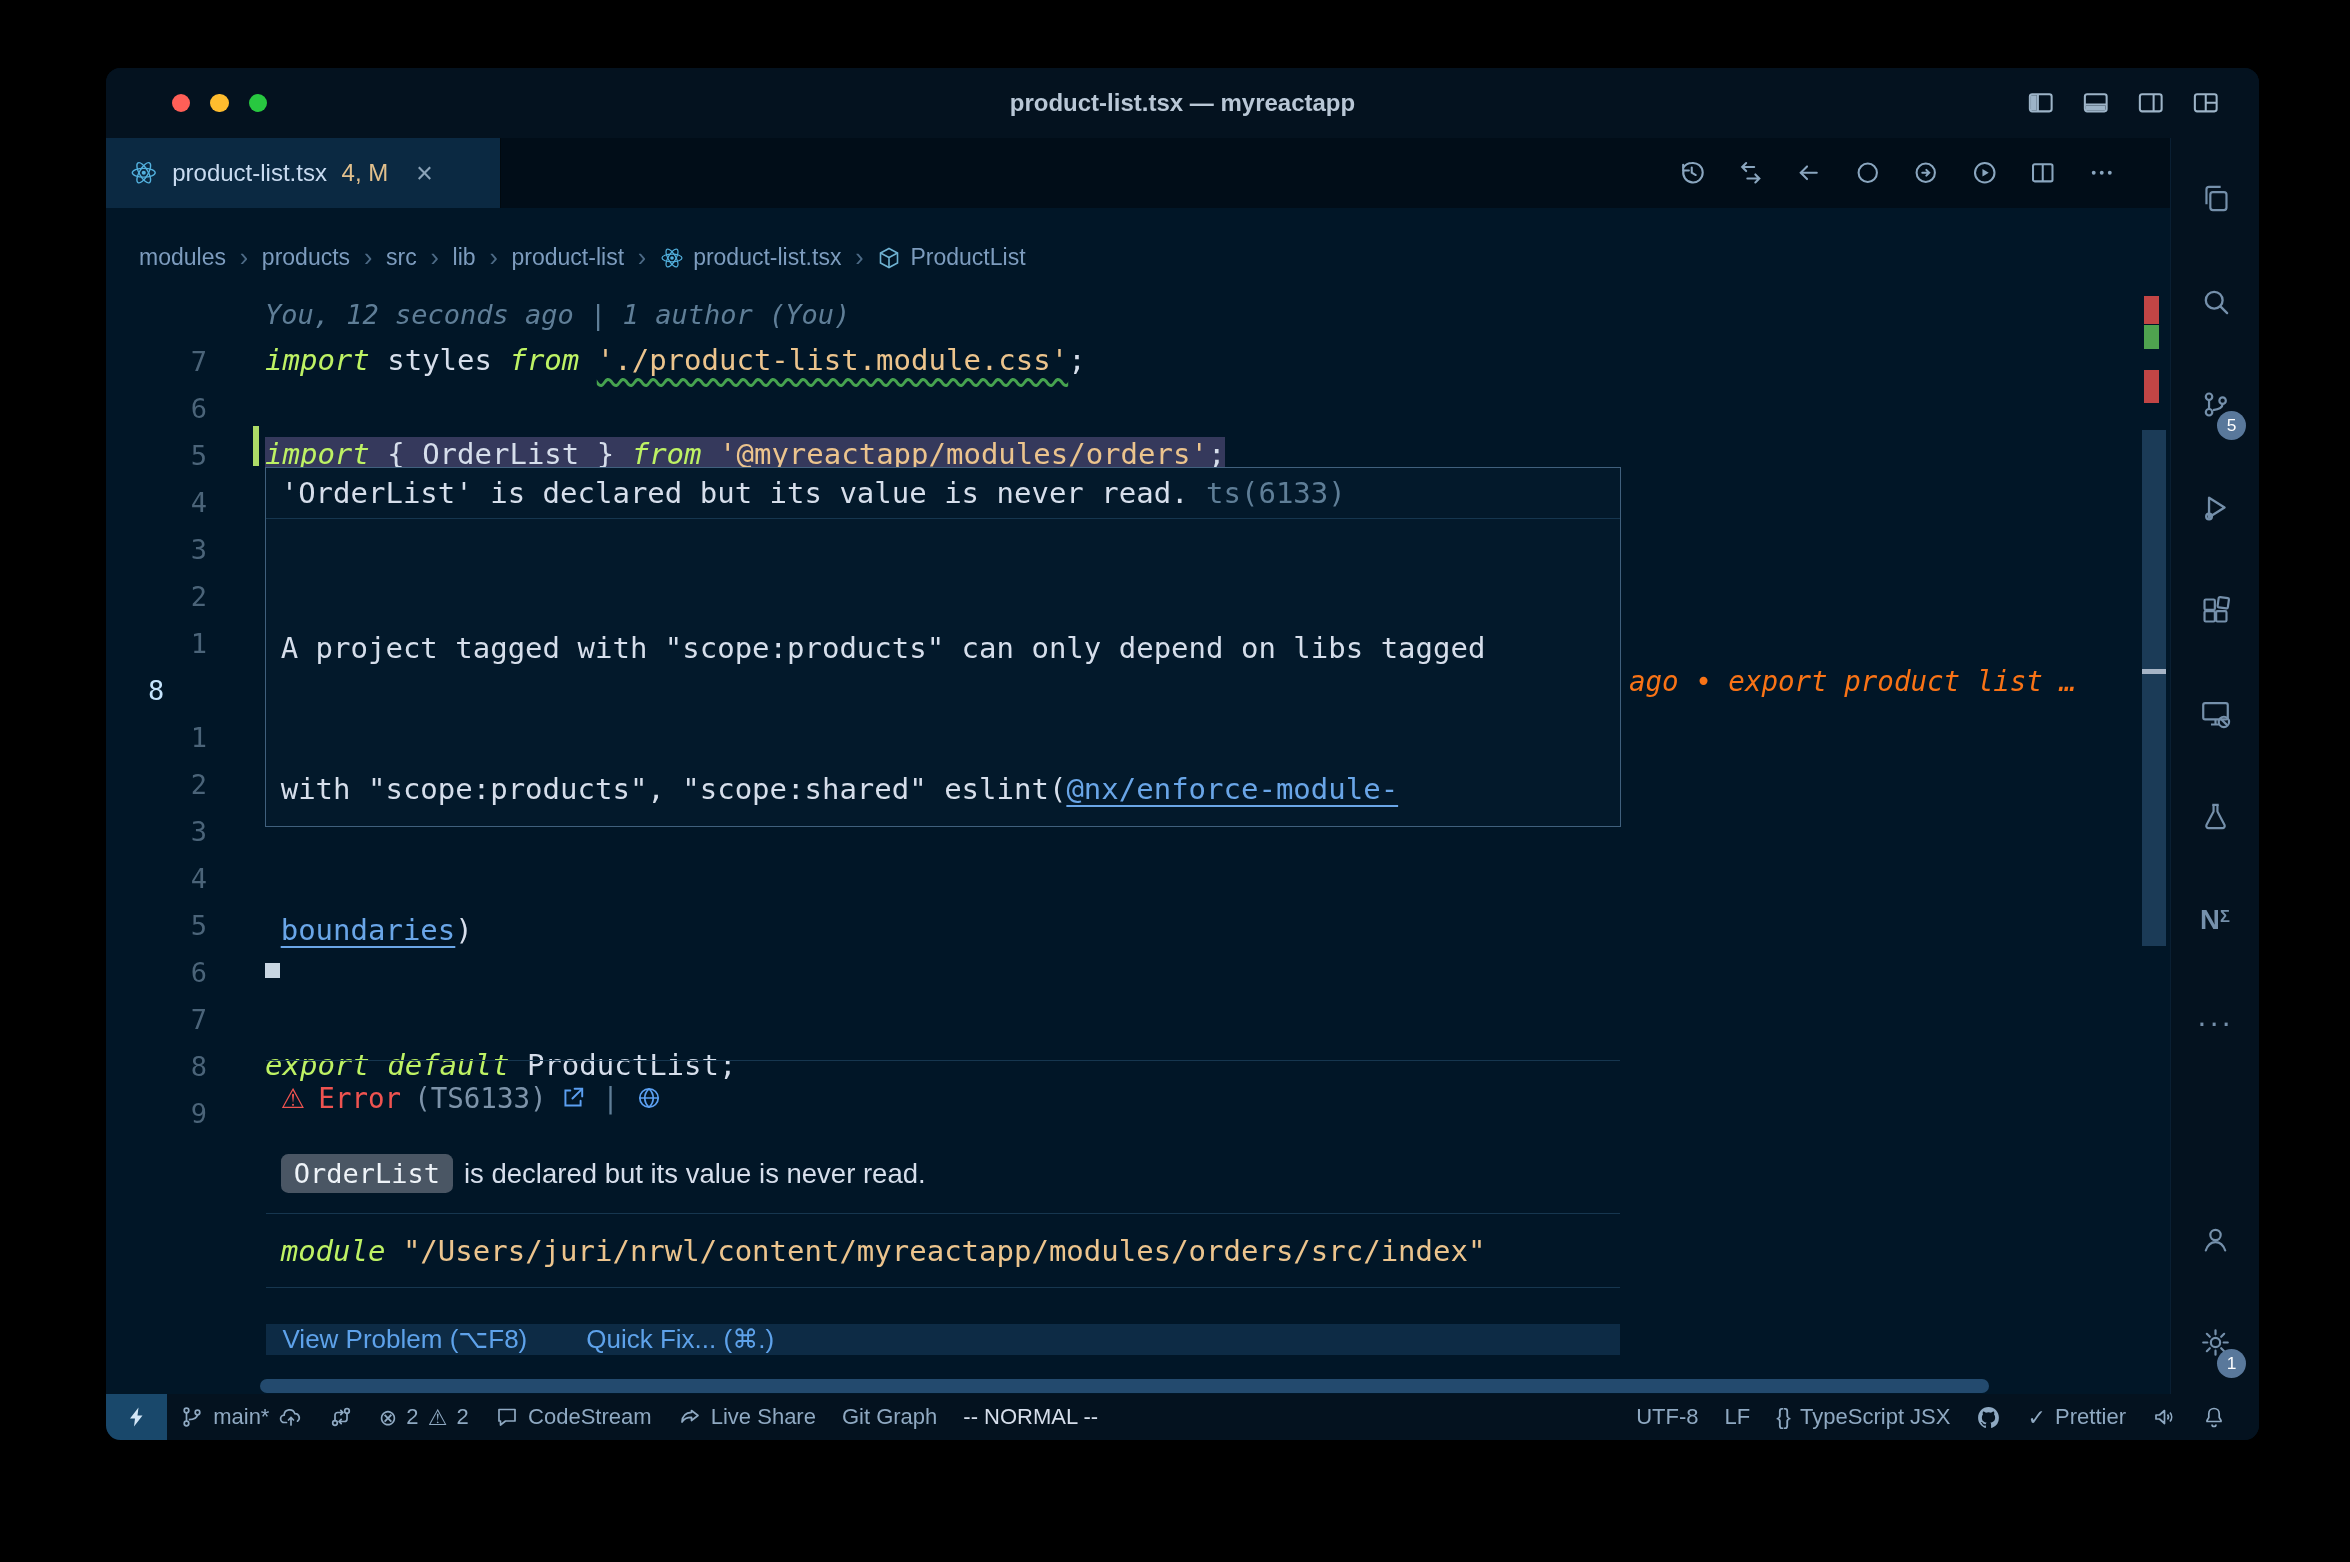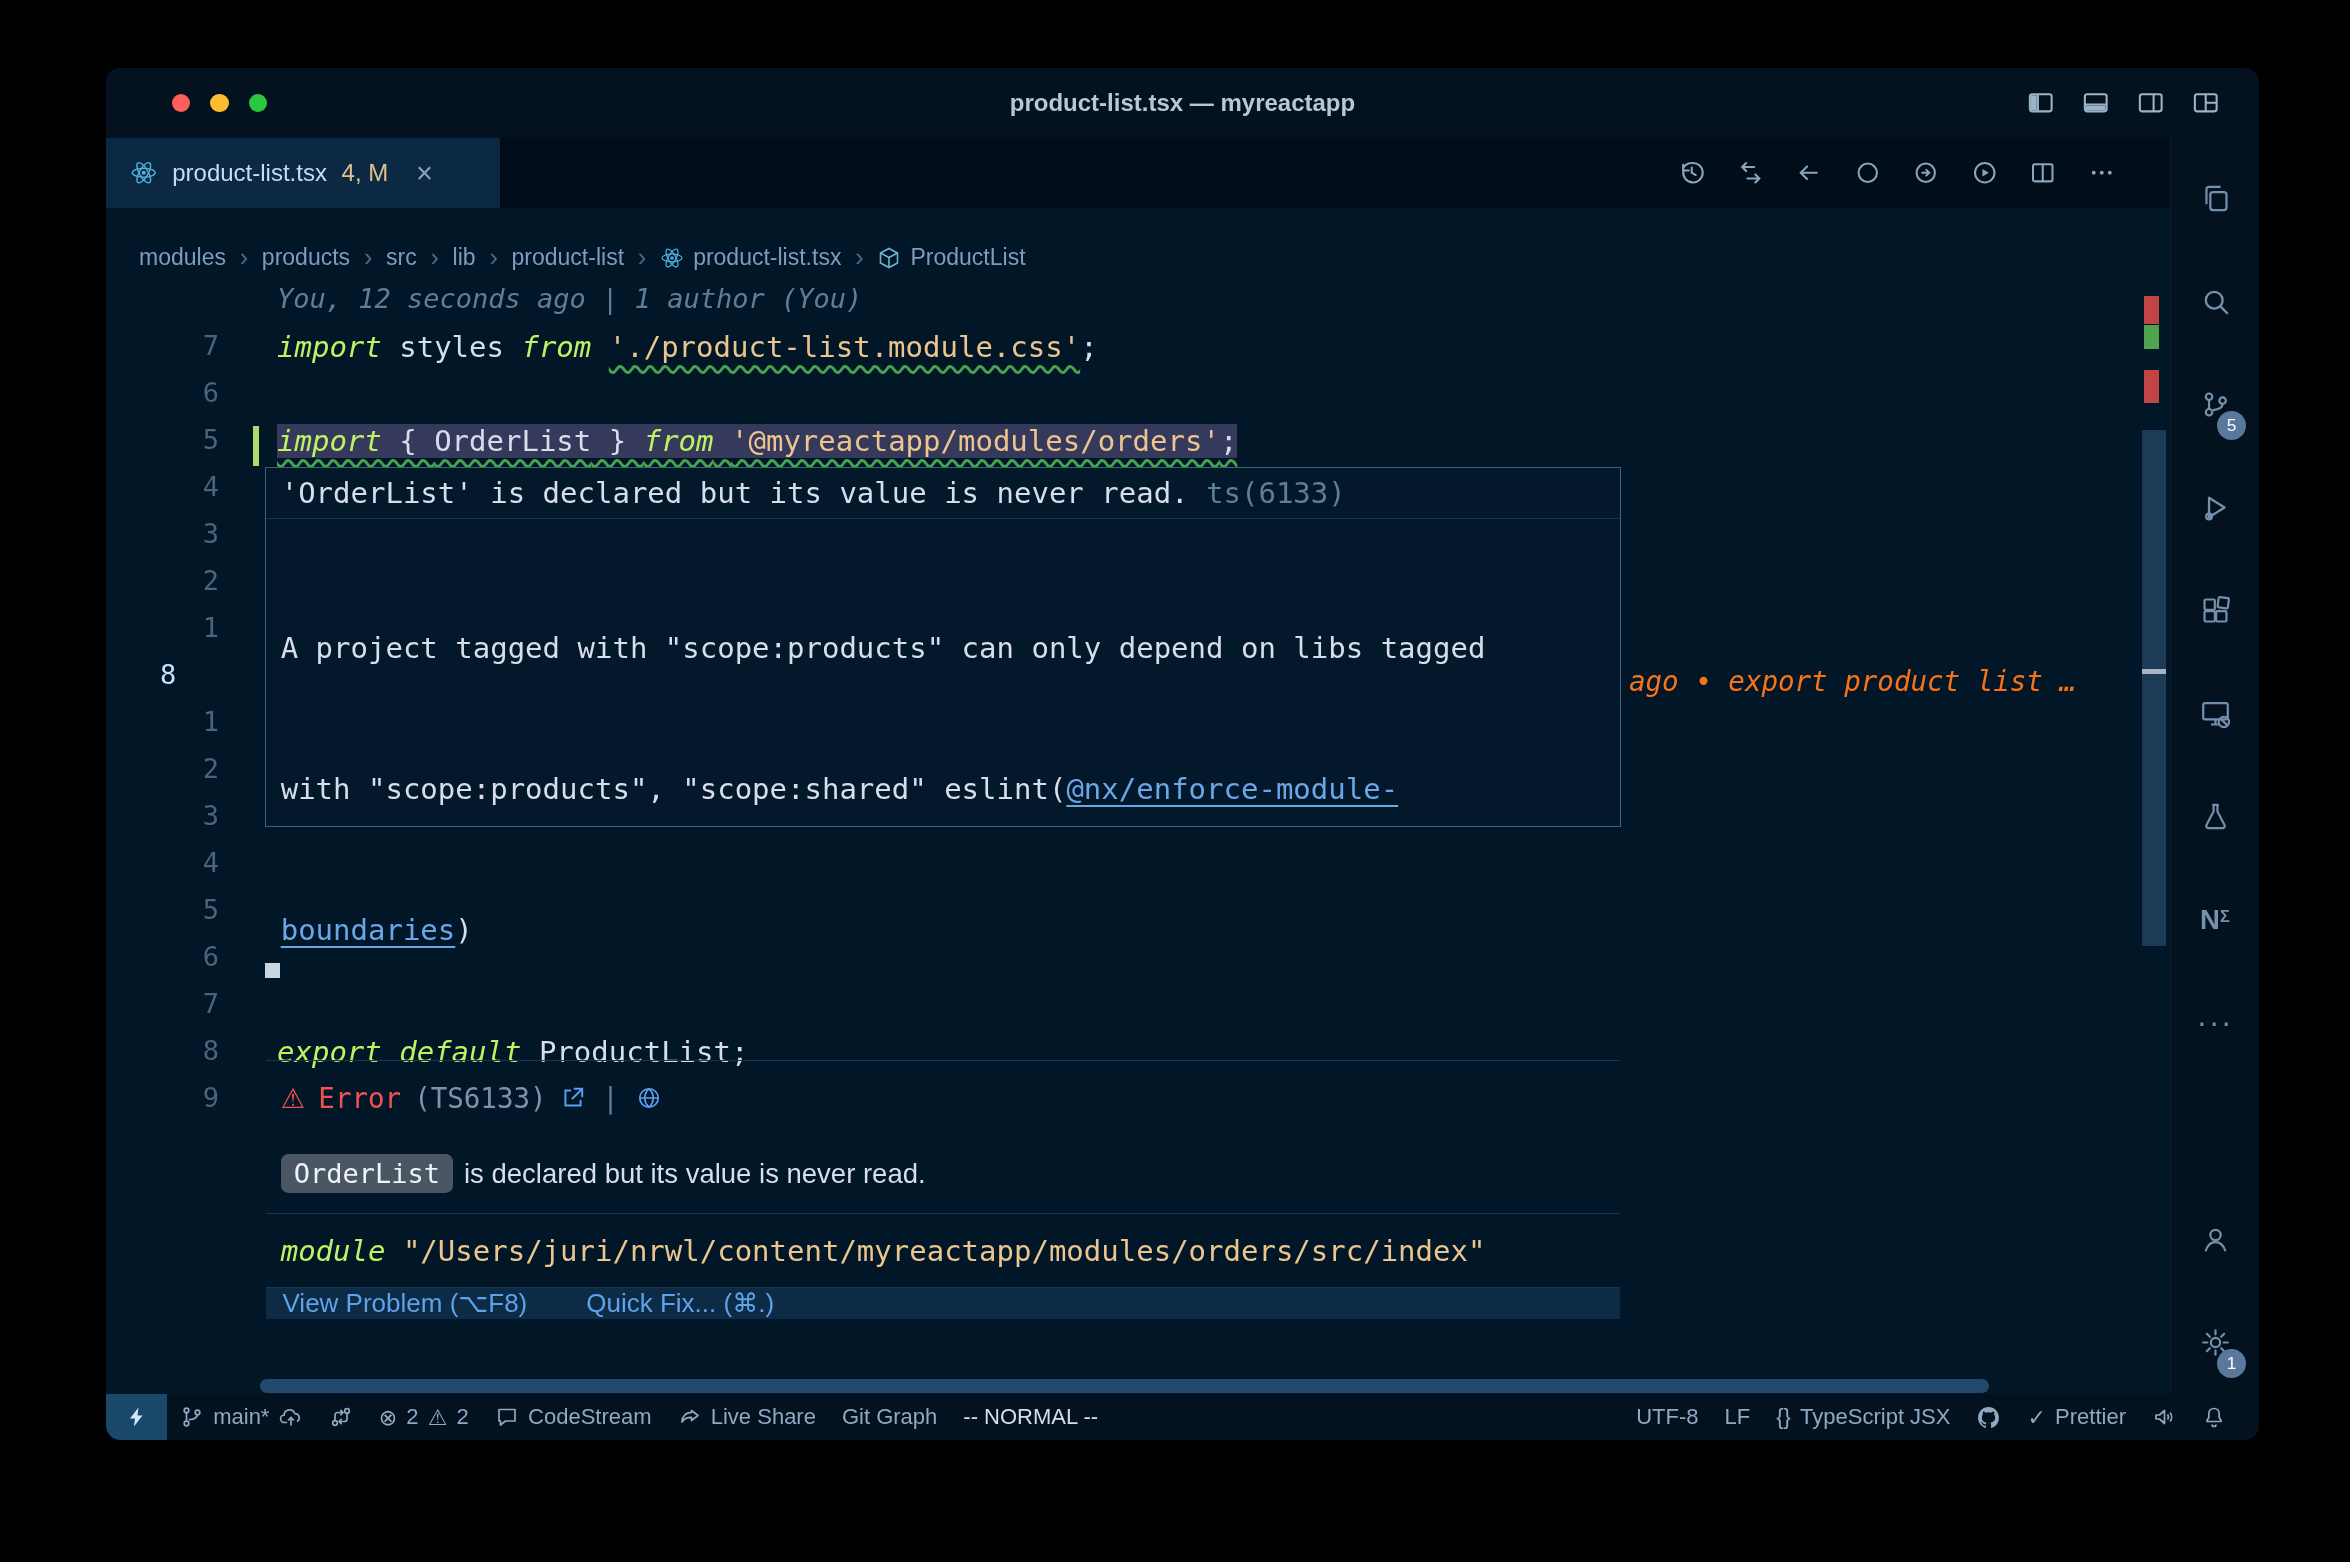--- a/index.html
+++ b/index.html
@@ -37,21 +37,21 @@
                  padding-left:33px; font-size:23px; color:#7d9cbe;margin-top:24px; }
   .crumb-sep { color:#4c6a86; font-size:25px; }
   .crumb { display:flex; align-items:center; gap:9.2px; }
   .crumb-icon-react { color:#53b1de; display:flex; }
   .crumb-icon-cube { color:#6fb3d2; display:flex; }
 
   
   .editor { flex:1; position:relative; background:#011627; overflow:hidden;
             font-family:"DejaVu Sans Mono","Liberation Mono",monospace; }
   .rows { position:absolute; top:0; left:0; right:0; }
-  .row { display:flex; height:47px; align-items:flex-start;padding-left:12px; }
+  .row { display:flex; height:47px; align-items:flex-end; }
   .gut { flex:0 0 159px; width:159px; text-align:right; padding-right:58px; color:#4b6479; font-size:27px; }
   .gut.cur { text-align:left; padding-left:42px; padding-right:0; color:#c5e4fd; }
   .content { white-space:pre; font-size:29px; color:#d6deeb; }
   .kw { color:#bef264; font-style:italic; }
   .str { color:#ecc48d; }
   .plain { color:#d6deeb; }
   .squiggle { text-decoration-line:underline; text-decoration-style:wavy; text-decoration-color:#46a34f;
               text-decoration-thickness:2.8px; text-underline-offset:8.3px; }
   .hl { background:#35395c; }
   .blame { color:#5f7e97; font-style:italic; font-size:27px; }
@@ -71,21 +71,21 @@
   .p-err { color:#ef5350; }
   .p-code { color:#7d93a9; }
   .p-pipe { color:#5f7e97; margin:0 3.7px; }
   .p-ico { color:#5ca0f2; display:flex; cursor:pointer; }
   .p-row4 { flex:0 0 80px; display:flex; align-items:center; padding:0 14.7px; border-bottom:0.9px solid #16364f;
             font-family:"Liberation Sans",sans-serif; font-size:27.5px; }
   .chip { font-family:"DejaVu Sans Mono","Liberation Mono",monospace; background:#4a5664; color:#eef3f8;
           padding:3.7px 13px; border-radius:7.3px; margin-right:11px; font-size:27px; }
   .p-row5 { flex:0 0 74px; display:flex; align-items:center; padding:0 14.7px; border-bottom:0.9px solid #16364f; white-space:pre; }
   .p-actions { flex:1; background:#0d2b45; display:flex; align-items:flex-end; gap:59px; padding:0 16.5px;
-               font-family:"Liberation Sans",sans-serif; font-size:26px; color:#5ea2ea; }
+               font-family:"Liberation Sans",sans-serif; font-size:26px; color:#5ea2ea;margin-top:36px; }
   .p-action { cursor:pointer; }
   .grip { position:absolute; left:159px; top:680px; width:14.7px; height:14.7px; background:#c8d6e2; z-index:31; }
 
   
   .ov-mark { position:absolute; right:11px; width:14.7px; }
   .ov-red1 { top:13px; height:27.5px; background:#c24545; }
   .ov-green { top:42px; height:24px; background:#4fa34f; }
   .ov-red2 { top:87px; height:33px; background:#c24545; }
   .v-slider { position:absolute; right:3.7px; width:24px; top:147px; height:516px; background:rgba(68,116,160,.40); }
   .cursor-mark { position:absolute; right:3.7px; width:24px; top:386px; height:4.6px; background:rgba(214,222,235,.75); }

